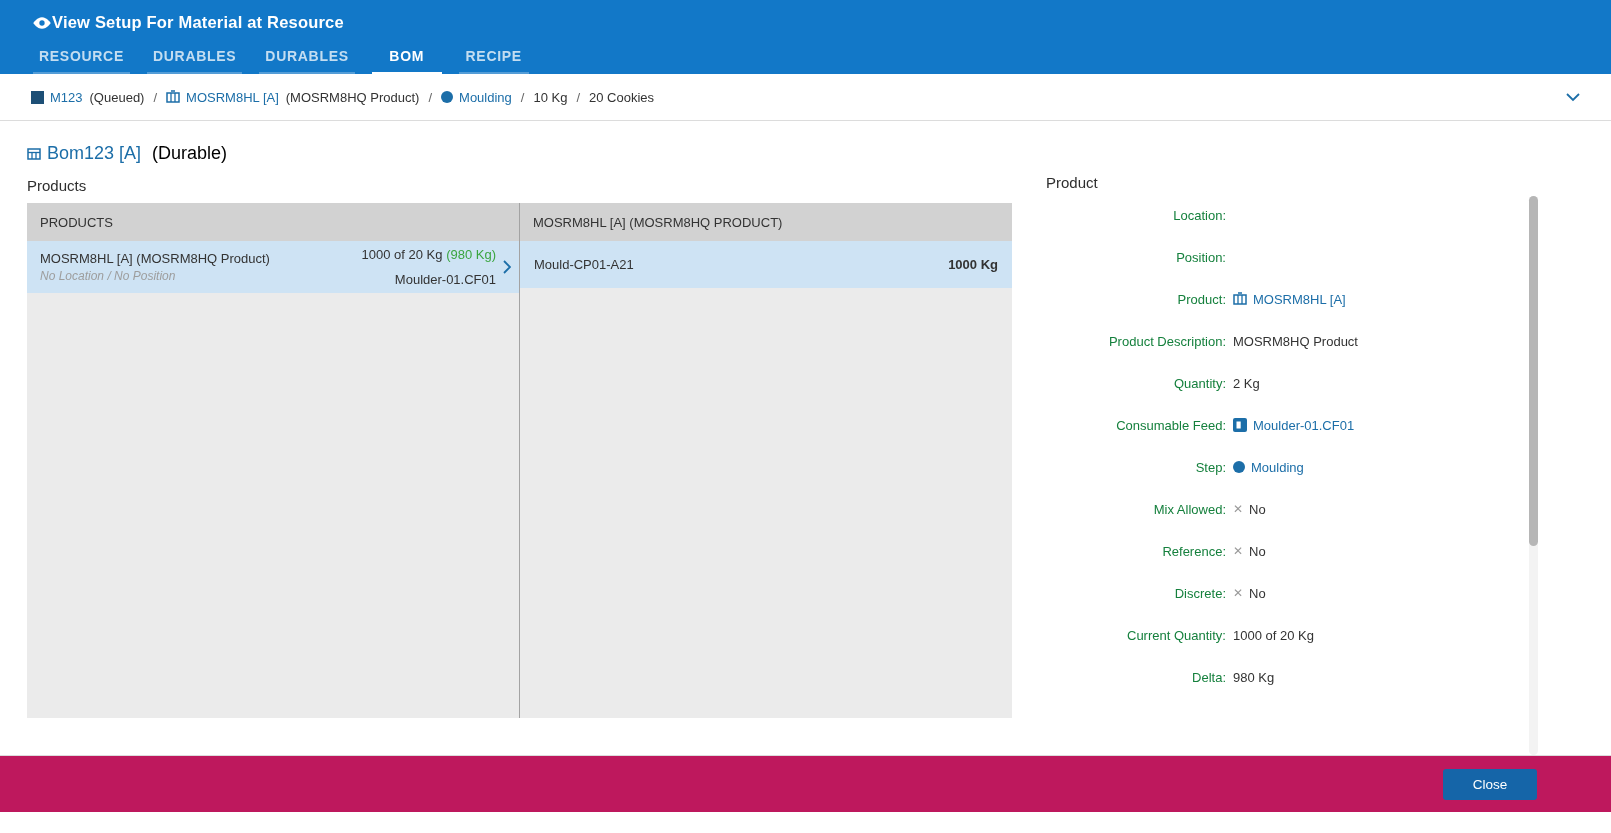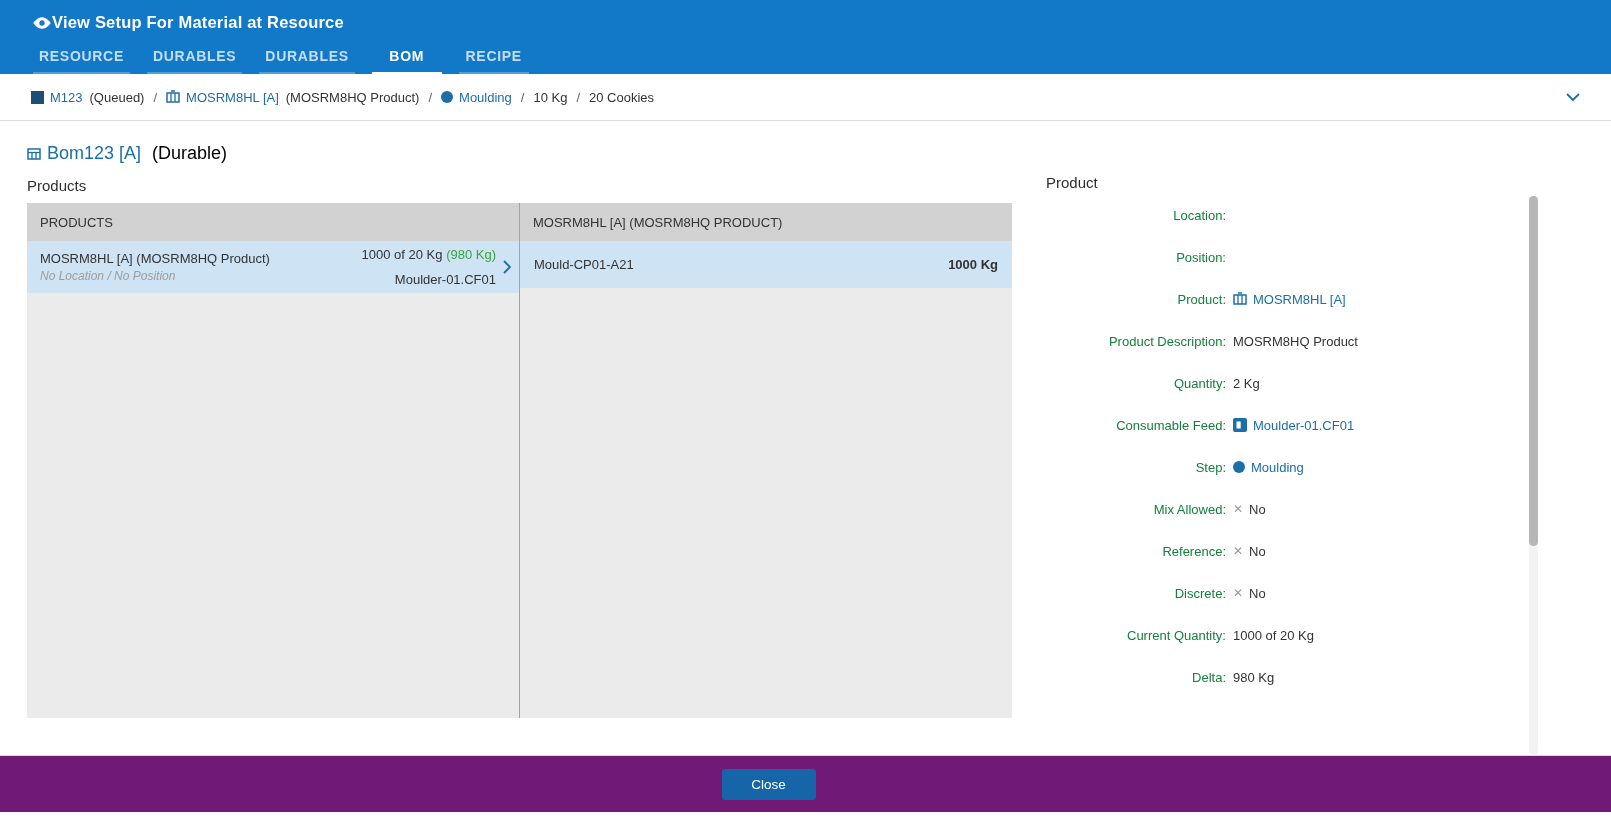--- a/index.html
+++ b/index.html
@@ -81,22 +81,22 @@
   .f-link { color: #1c6ea8; cursor: pointer; }
   .x-mark { color: #9a9a9a; font-size: 12px; }
   .feed-badge { display: flex; align-items: center; }
 
   
   .scrollbar { position: absolute; top: 75px; right: 73px; bottom: 0; width: 9px; background: #f3f3f3; border-radius: 5px; }
   .scroll-thumb { width: 9px; height: 350px; background: #b6b6b6; border-radius: 5px; cursor: pointer; }
 
   
   .footer {
-    height: 57px; background: #701a75; border-top: 1px solid #dcdcdc;
-    display: flex; align-items: center; justify-content: center; padding-right: 74px;
+    height: 57px; background: #be185d; border-top: 1px solid #dcdcdc;
+    display: flex; align-items: center; justify-content: flex-end; padding-right: 74px;
   }
   .close-btn {
     width: 94px; height: 31px; background: #1565a8; color: #fff;
     border: none; border-radius: 3px; font-size: 13.5px; font-family: inherit; cursor: pointer;
   }
 </style>
 </head>
 <body>
 
 <header class="topbar">

